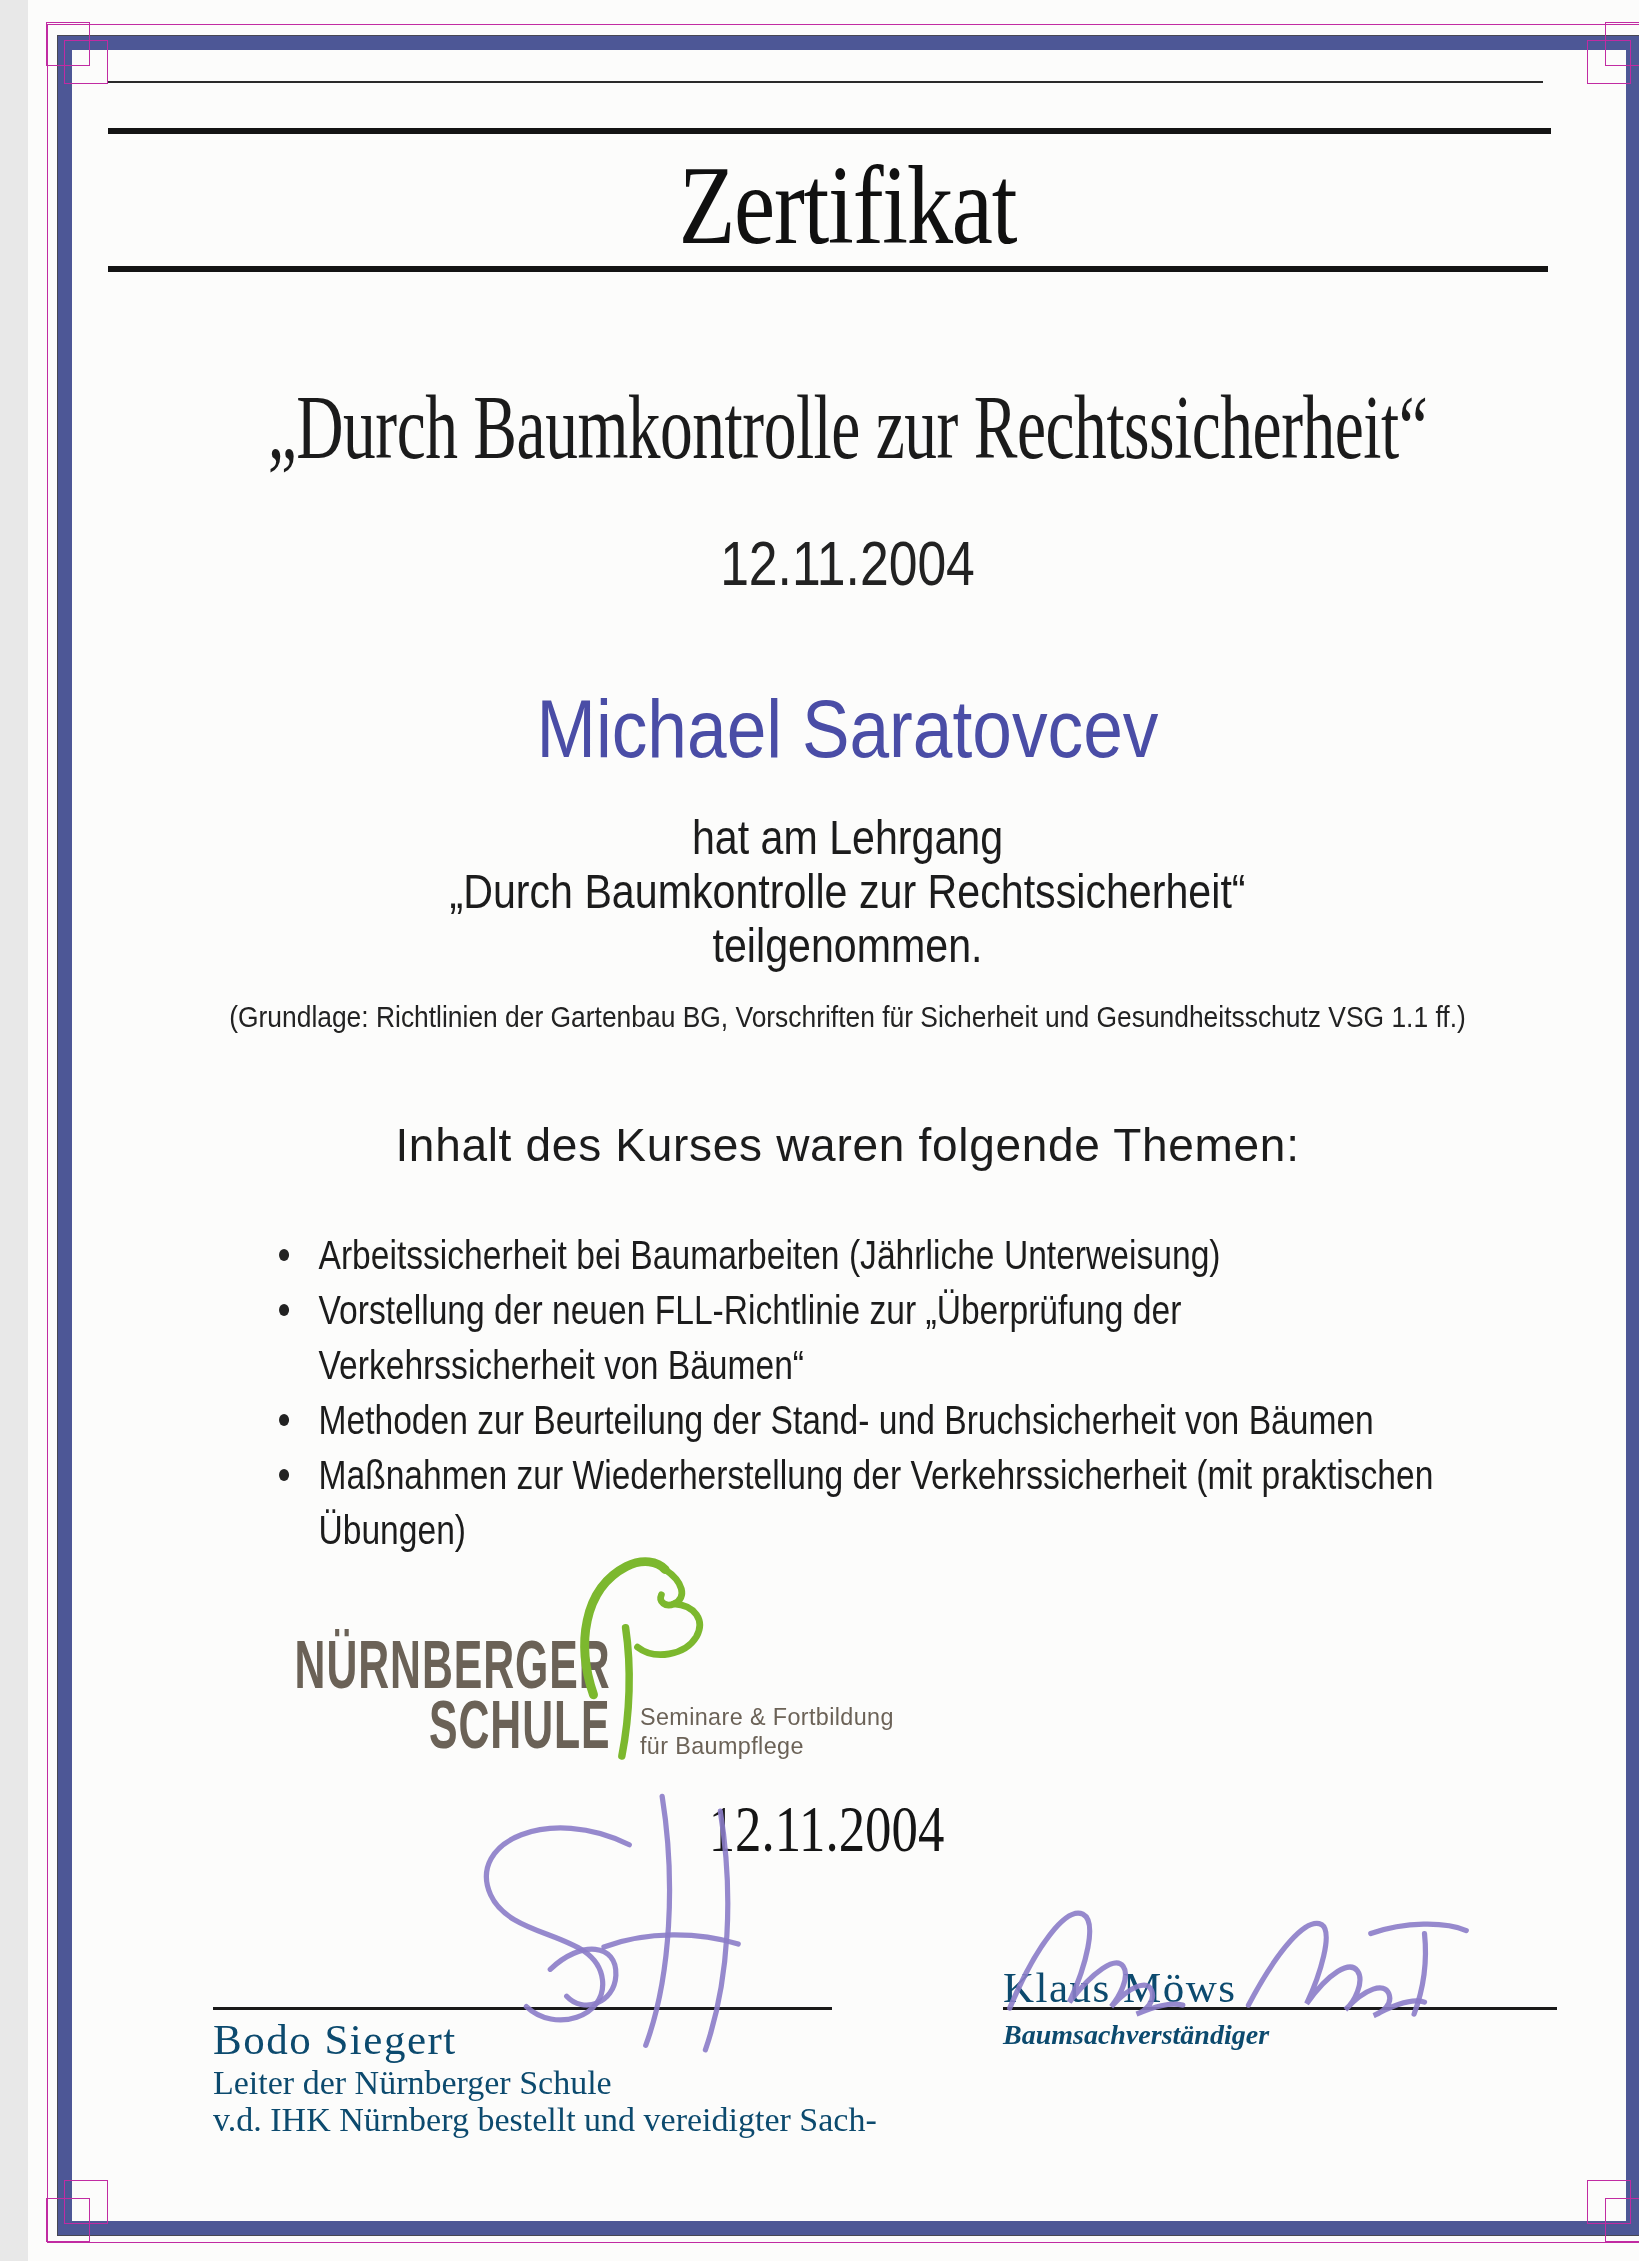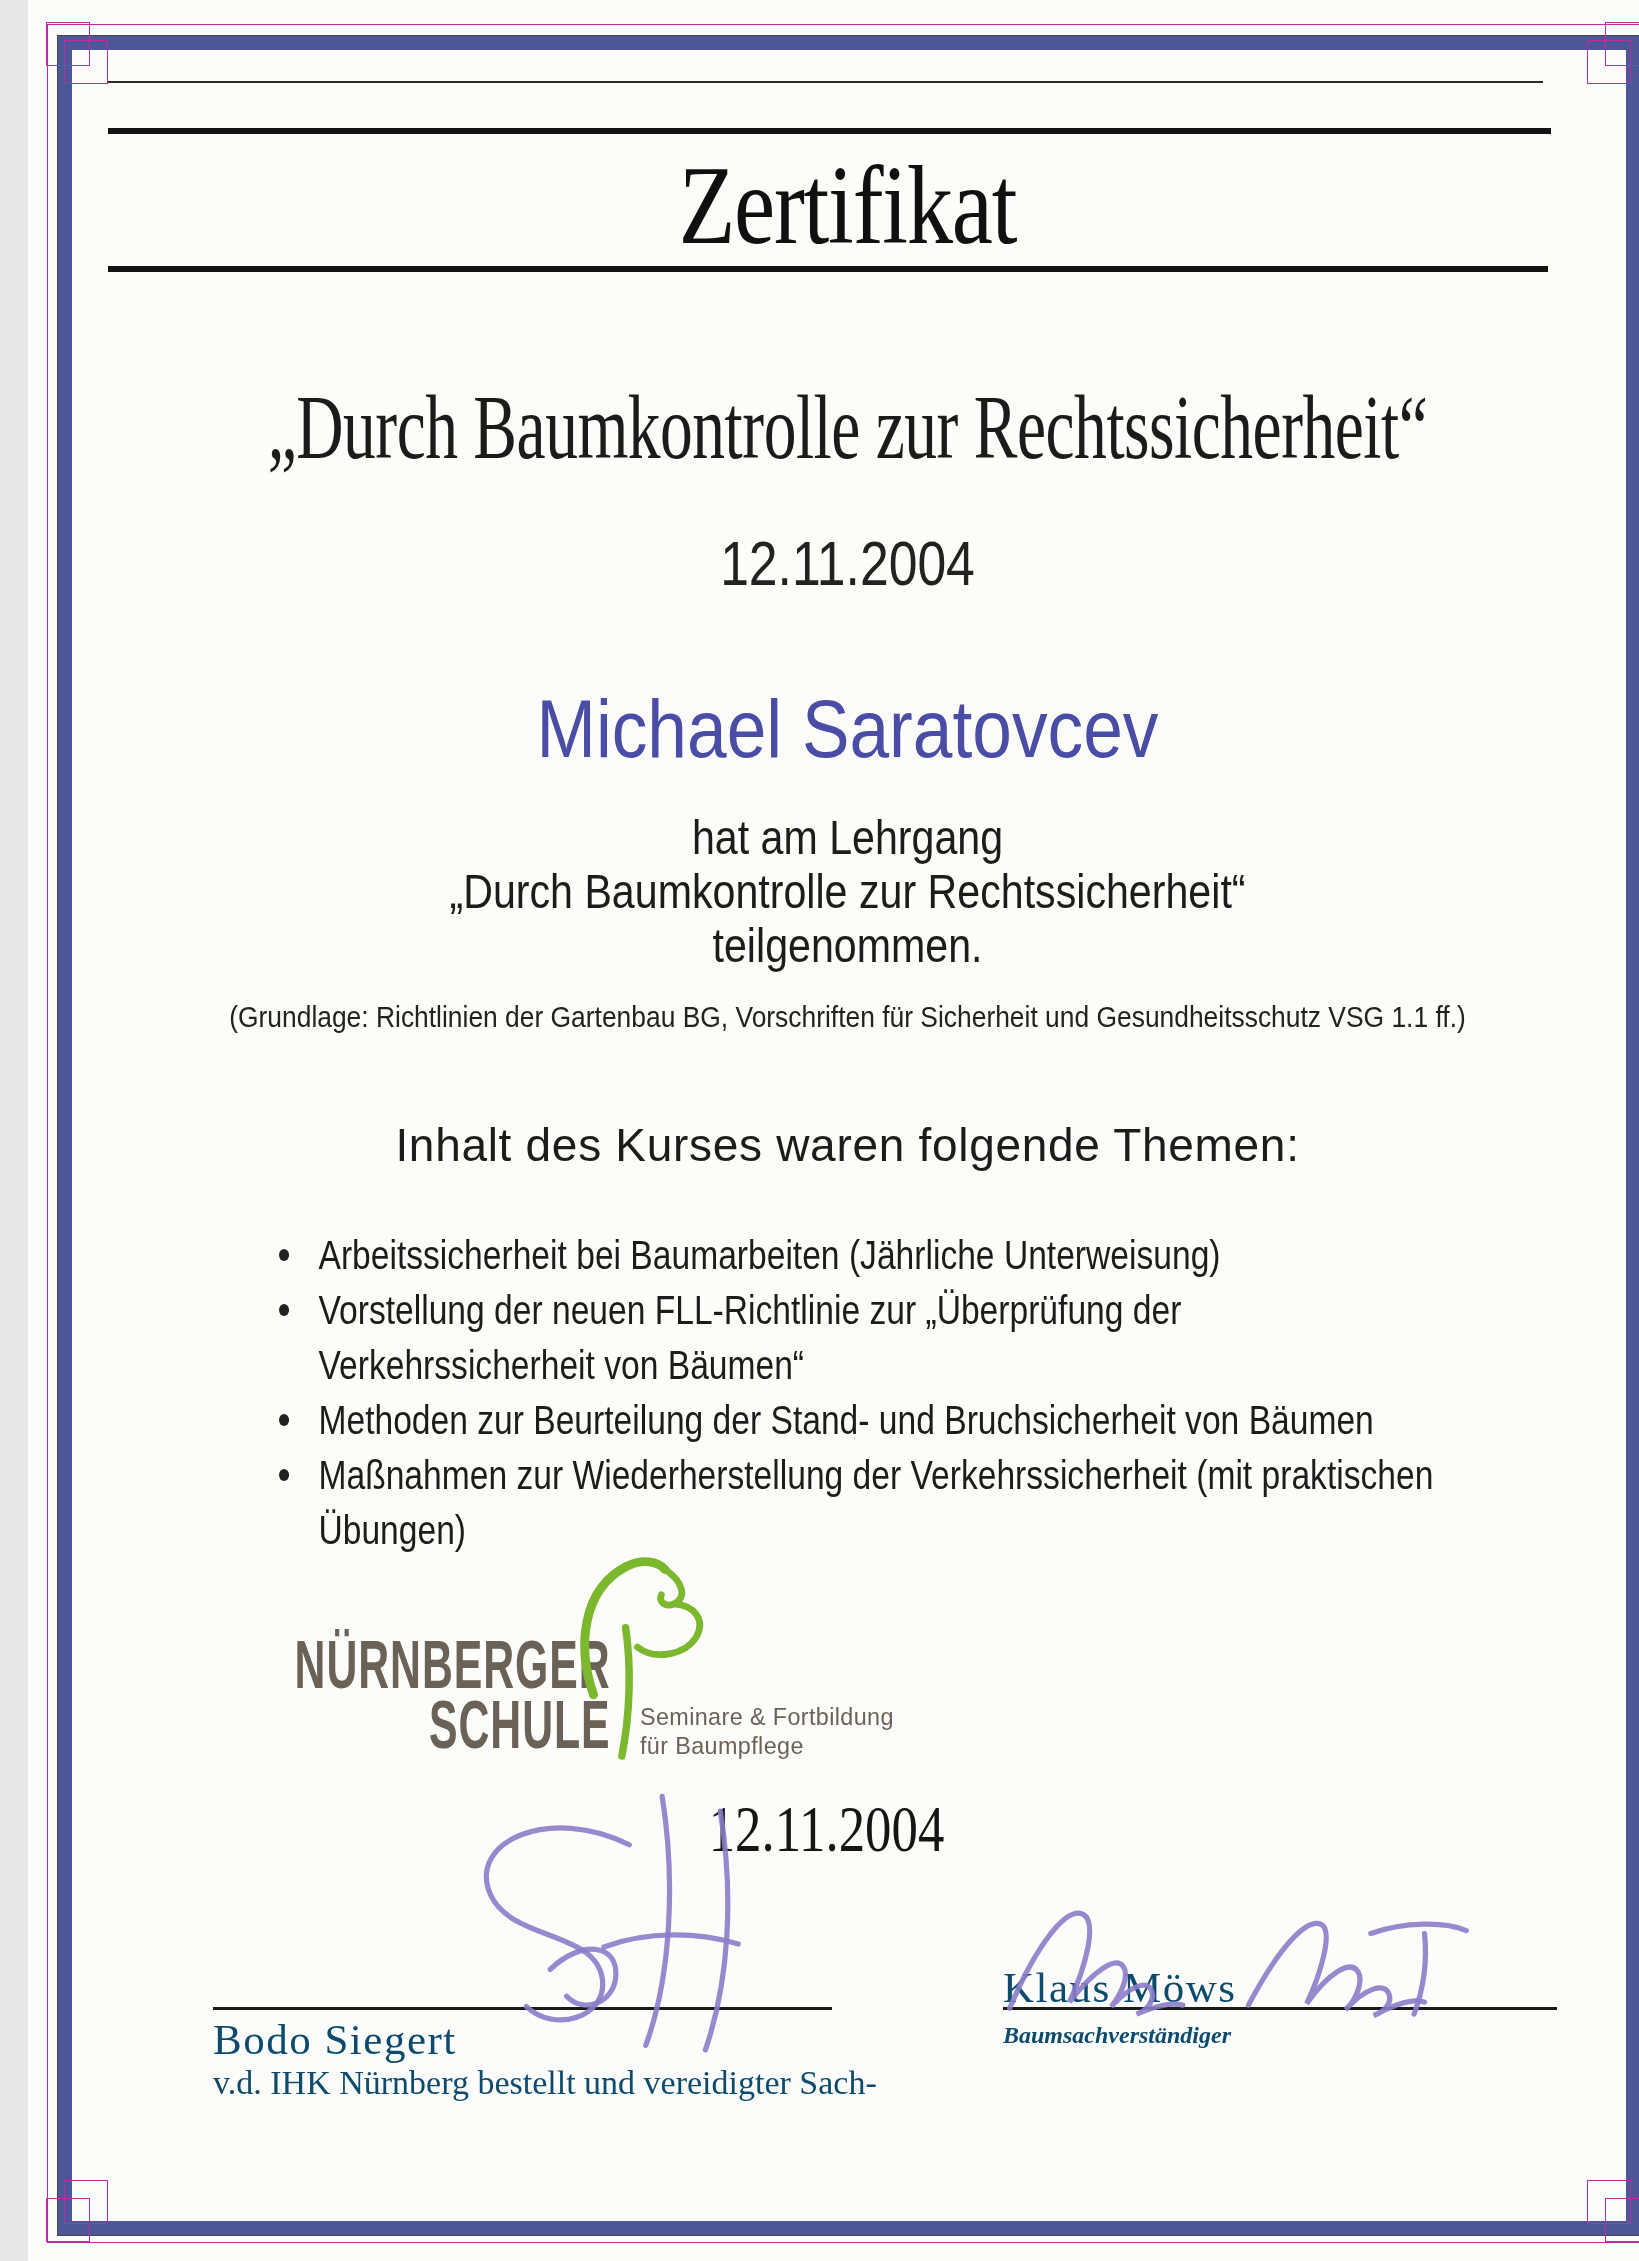--- a/index.html
+++ b/index.html
@@ -77,21 +77,21 @@
 
   
   .sig-line{position:absolute;height:3px;background:#1a1a1a;}
   .sig-line-left{left:185px;top:2007px;width:619px;}
   .sig-line-right{left:975px;top:2007px;width:554px;}
   .sig-block{position:absolute;white-space:nowrap;color:#0c4a6e;}
   .sig-block .sig-name{font-size:43px;line-height:48px;letter-spacing:1.5px;}
   .sig-block .sig-role{font-size:34px;line-height:37px;}
   .sig-block-left{left:185px;top:2016px;}
   .sig-block-right{left:975px;top:1964px;}
-  .sig-role-strong{font-size:24px;line-height:40px;font-weight:bold;font-style:italic;margin-top:3px;}
+  .sig-role-strong{font-size:28px;line-height:40px;font-weight:bold;font-style:italic;margin-top:3px;}
   .sig-block-left .sig-role:first-of-type{margin-top:4.5px;}
 
   .art{position:absolute;left:0;top:0;width:1639px;height:2261px;pointer-events:none;}
 </style>
 </head>
 <body>
 
 <div class="page">
 
   <div class="frame-magenta"></div>
@@ -169,20 +169,21 @@
     <div>für Baumpflege</div>
   </div>
 
   <div class="ctr serif date-bottom">12.11.2004</div>
 
   <div class="sig-line sig-line-left"></div>
   <div class="sig-line sig-line-right"></div>
 
   <div class="sig-block sig-block-left serif">
     <div class="sig-name">Bodo Siegert</div>
+    <div class="sig-role">Leiter der Nürnberger Schule</div>
     <div class="sig-role">v.d. IHK Nürnberg bestellt und vereidigter Sach-</div>
   </div>
   <div class="sig-block sig-block-right serif">
     <div class="sig-name">Klaus Möws</div>
     <div class="sig-role-strong">Baumsachverständiger</div>
   </div>
 
   <svg class="art" viewBox="0 0 2197 3031" xmlns="http://www.w3.org/2000/svg">
 
     <g fill="none" stroke="#7cb82e" stroke-linecap="round">

